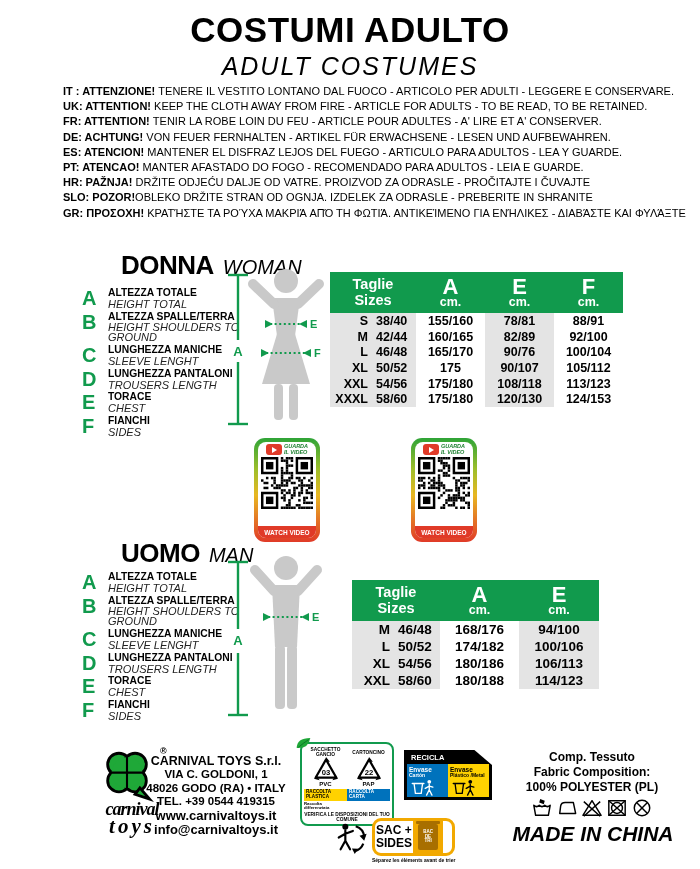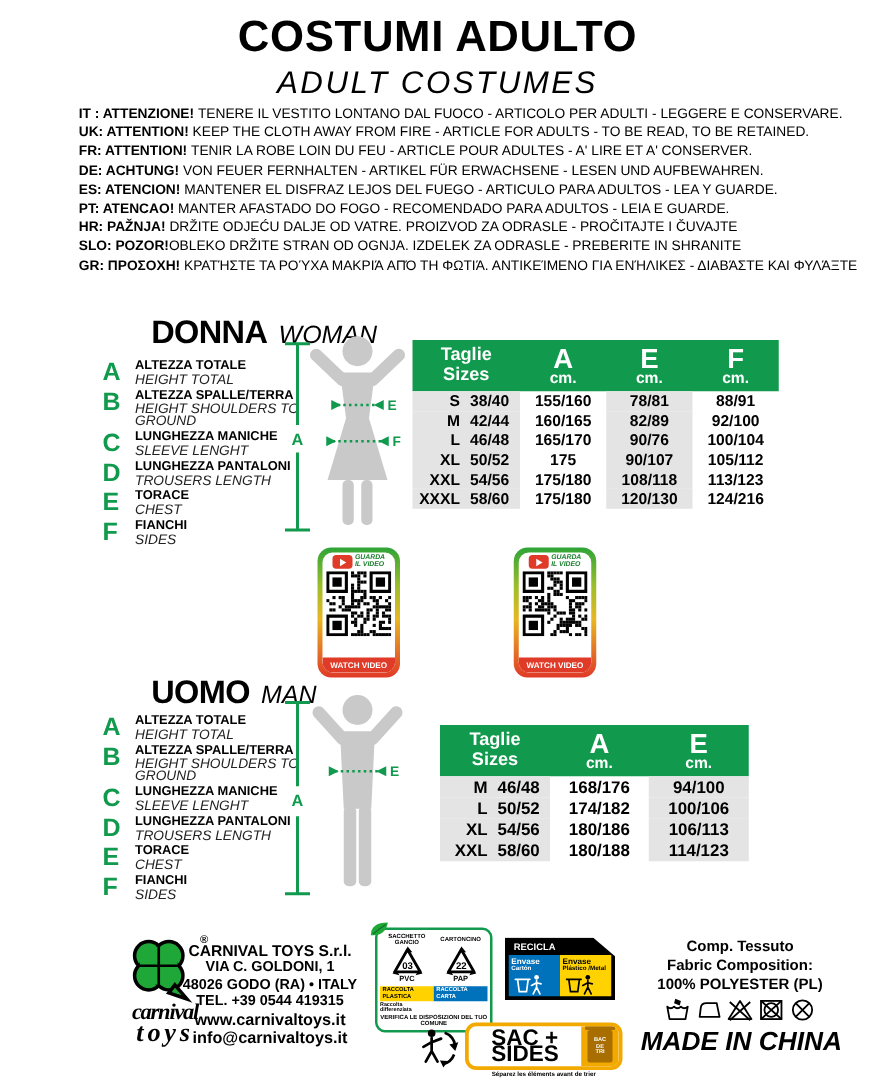--- a/index.html
+++ b/index.html
@@ -109,21 +109,21 @@
   .composition { position:absolute; left:498px; top:750px; width:188px; text-align:center; }
   .comp-line { font-size:12px; font-weight:800; line-height:15px; }
   .care-row { display:flex; justify-content:center; gap:3px; margin-top:3px; }
   .care-row svg { width:22px; height:20px; }
   .made-in { position:absolute; left:498px; top:822px; width:190px; text-align:center;
     font-size:21px; font-weight:900; font-style:italic; }
   .triman { position:absolute; left:334px; top:818px; display:flex; align-items:flex-start; gap:4px; }
   .triman-icon { width:34px; height:34px; margin-top:3px; }
   .sac-box { display:flex; align-items:stretch; border:3px solid var(--orange,#f2a900);
     border-radius:9px; overflow:hidden; background:#fff; }
-  .sac-text { padding:3px 18px; font-size:18px; font-weight:800; line-height:13px; white-space:pre-line; }
+  .sac-text { padding:3px 1px; font-size:12px; font-weight:800; line-height:13px; white-space:pre-line; }
   .sac-right { background:var(--orange,#f2a900); width:30px; display:flex; align-items:center; justify-content:center; }
   .bac-bin { width:20px; height:26px; background:#a86f00; border-radius:2px; position:relative;
     display:flex; flex-direction:column; align-items:center; justify-content:center; }
   .bac-bin::before { content:""; position:absolute; top:-3px; left:-2px; right:-2px; height:3px;
     background:#a86f00; border-radius:1px; }
   .bac-bin span { color:#fff; font-size:4.5px; font-weight:800; line-height:4.9px; }
   .sac-note { font-size:5px; font-weight:600; text-align:center; margin-top:1px; }
 </style>
 </head>
 <body>
@@ -309,21 +309,21 @@
           <div class="cell w3">113/123</div>
         </div>
 
         <div class="trow">
           <div class="cell sizes w0 grayc">
             <b>XXXL</b>
             <span>58/60</span>
           </div>
           <div class="cell w1">175/180</div>
           <div class="cell w2 grayc">120/130</div>
-          <div class="cell w3">124/216</div>
+          <div class="cell w3">124/153</div>
         </div>
       </div>
   </div>
 
   <div class="qr-badge qr-left">
     <div class="qr-inner">
       <div class="qr-top">
         <span class="play-icon"></span>
         <span class="qr-title"><span>GUARDA</span><br><span>IL VIDEO</span></span>
       </div>

